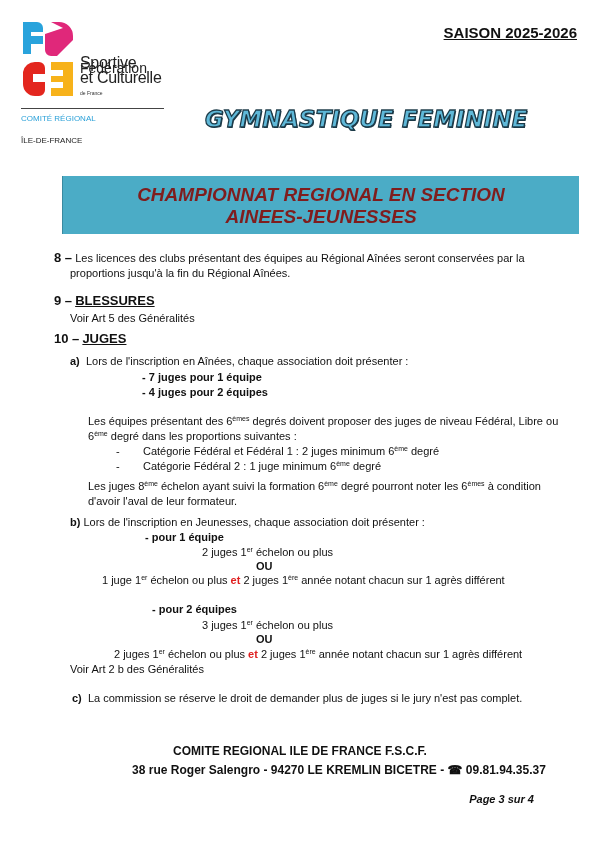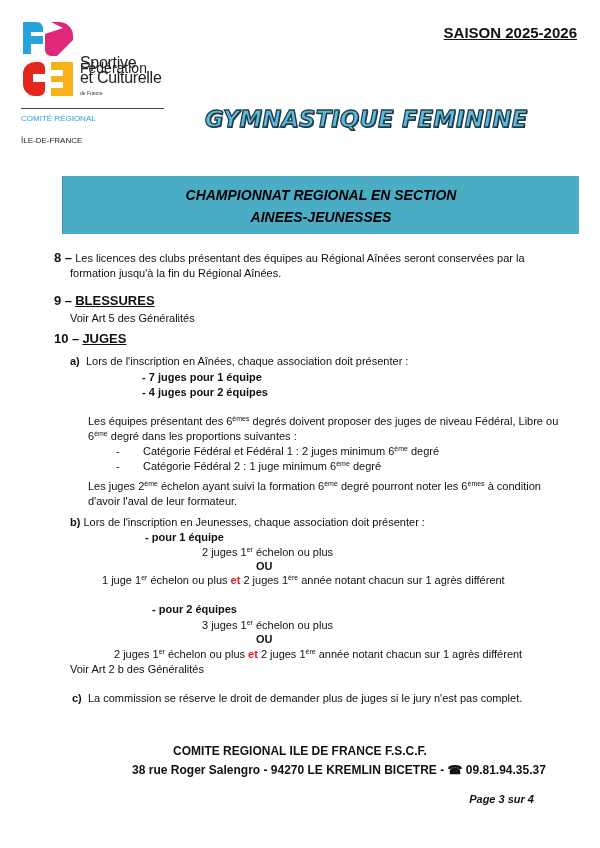--- a/index.html
+++ b/index.html
@@ -10,21 +10,21 @@
   .logo-sport{left:80px;top:55px;font-size:16px;color:#222;line-height:15px;letter-spacing:-0.3px;}
   .logo-fr{left:80px;top:90px;font-size:5px;color:#333;}
   .logo-rule{left:21px;top:108px;width:143px;height:1px;background:#444;}
   .logo-comite{left:21px;top:114px;font-size:8px;font-weight:normal;color:#2aa0d8;}
   .logo-idf{left:21px;top:124px;font-size:8px;color:#222;margin-top:12px;}
   .saison{right:23px;top:24px;font-family:"Liberation Sans",sans-serif;font-weight:bold;font-size:15px;text-decoration:underline;}
   .gym{left:205px;top:106px;font-family:"DejaVu Sans",sans-serif;font-style:italic;font-weight:bold;font-size:23px;color:#5fb8d8;
        -webkit-text-stroke:1.3px #1c3a48;letter-spacing:0.3px;transform:scaleX(0.98);transform-origin:left;
        text-shadow:1px 1px 0 #1c3a48;}
   .banner{left:62px;top:176px;width:516px;height:58px;background:#4bacc6;border-left:1px solid #3a8aa0;}
-  .banner div{text-align:center;font-style:italic;font-weight:bold;font-size:14px;color:#000000;line-height:22px;}
+  .banner div{text-align:center;font-style:italic;font-weight:bold;font-size:19px;color:#7f1d1d;line-height:22px;}
   .banner .l1{margin-top:8px;}
   .txt{font-size:11px;line-height:14px;color:#111;white-space:nowrap;margin-left:24px;}
   .b{font-weight:bold;}
   .u{text-decoration:underline;text-align:center;}
   .hdr{font-size:13px;font-weight:bold;}
   sup{font-size:7px;line-height:0;vertical-align:4px;}
   .red{color:#e02020;font-weight:bold;}
   .footer{left:0;width:600px;text-align:center;font-weight:bold;font-size:12px;}
   .page{right:66px;top:793px;font-style:italic;font-weight:bold;font-size:11px;}
 </style>
@@ -56,21 +56,21 @@
 
 <div class="abs banner">
   <div class="l1">CHAMPIONNAT REGIONAL EN SECTION</div>
   <div>AINEES-JEUNESSES</div>
 </div>
 
 <div class="abs txt" style="left:30px;top:251px;">
   <span class="hdr">8 –</span>
   <span>Les licences des clubs présentant des équipes au Régional Aînées seront conservées par la</span>
 </div>
-<div class="abs txt" style="left:46px;top:266px;">formation jusqu'à la fin du Régional Aînées.</div>
+<div class="abs txt" style="left:46px;top:266px;">proportions jusqu'à la fin du Régional Aînées.</div>
 
 <div class="abs txt" style="left:30px;top:294px;">
   <span class="hdr">9 –</span>
   <span class="hdr u">BLESSURES</span>
 </div>
 <div class="abs txt" style="left:46px;top:311px;">Voir Art 5 des Généralités</div>
 
 <div class="abs txt" style="left:30px;top:332px;">
   <span class="hdr">10 –</span>
   <span class="hdr u">JUGES</span>
@@ -91,21 +91,21 @@
 </div>
 <div class="abs txt" style="left:92px;top:444px;">
   <span>-</span>
   <span style="position:absolute;left:27px;white-space:nowrap;"><span>Catégorie Fédéral et Fédéral 1 : 2 juges minimum 6</span><sup>ème</sup><span> degré</span></span>
 </div>
 <div class="abs txt" style="left:92px;top:459px;">
   <span>-</span>
   <span style="position:absolute;left:27px;white-space:nowrap;"><span>Catégorie Fédéral 2 : 1 juge minimum 6</span><sup>ème</sup><span> degré</span></span>
 </div>
 <div class="abs txt" style="left:64px;top:479px;">
-  <span>Les juges 2</span><sup>ème</sup><span> échelon ayant suivi la formation 6</span><sup>ème</sup><span> degré pourront noter les 6</span><sup>èmes</sup><span> à condition</span>
+  <span>Les juges 8</span><sup>ème</sup><span> échelon ayant suivi la formation 6</span><sup>ème</sup><span> degré pourront noter les 6</span><sup>èmes</sup><span> à condition</span>
 </div>
 <div class="abs txt" style="left:64px;top:494px;">d'avoir l'aval de leur formateur.</div>
 
 <div class="abs txt" style="left:46px;top:515px;">
   <span class="b">b)</span>
   <span>Lors de l'inscription en Jeunesses, chaque association doit présenter :</span>
 </div>
 <div class="abs txt b" style="left:121px;top:530px;">- pour 1 équipe</div>
 <div class="abs txt" style="left:178px;top:545px;">
   <span>2 juges 1</span><sup>er</sup><span> échelon ou plus</span>

